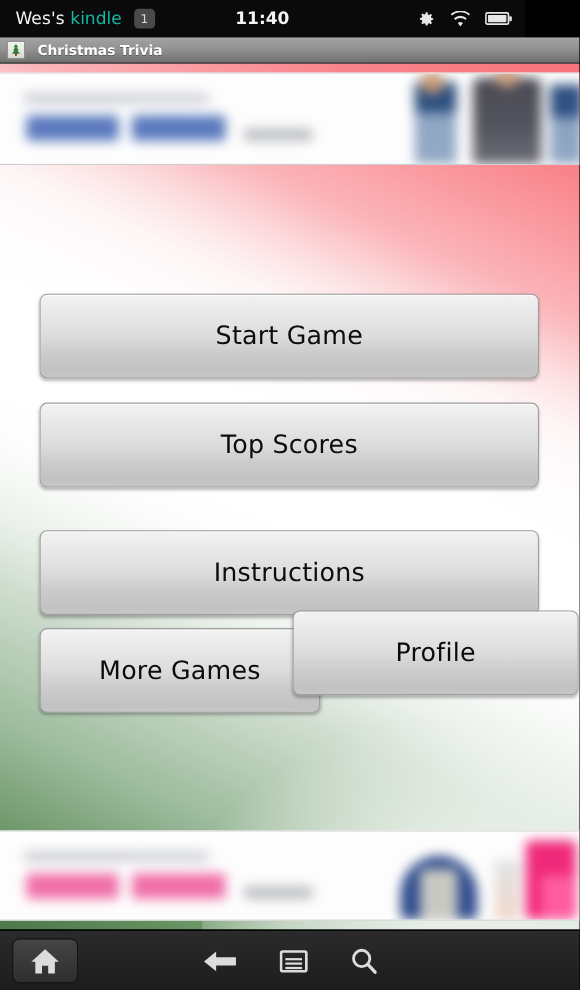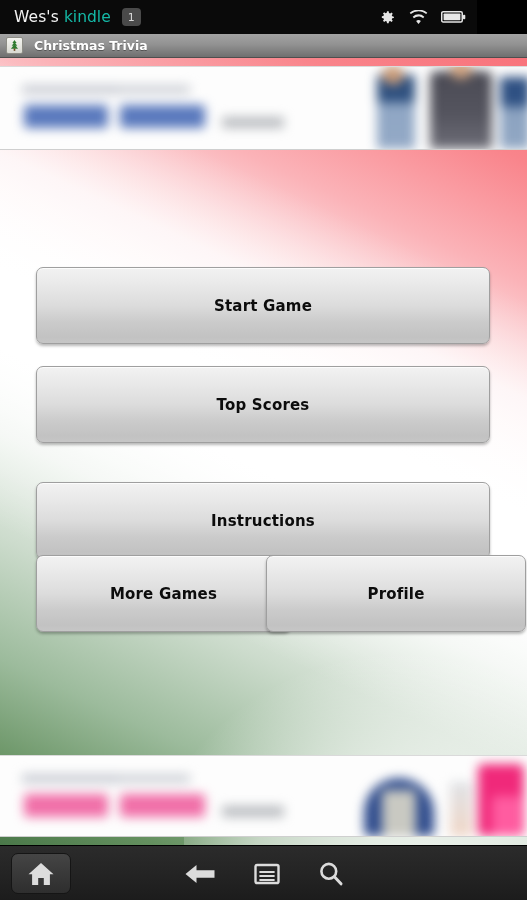--- a/index.html
+++ b/index.html
@@ -239,29 +239,29 @@
       #c2c2c2 92%,
       #c6c6c6 100%);
     border: 1px solid #9f9f9f;
     border-radius: 7px;
     box-sizing: border-box;
     box-shadow: 0 2px 3px rgba(0,0,0,.28), inset 0 1px 0 rgba(255,255,255,.75);
     display: flex;
     align-items: center;
     justify-content: center;
     color: #0c0c0c;
-    font-size: 15px;
-    font-weight: bold;
+    font-size: 23px;
+    font-weight: normal;
     letter-spacing: .2px;
     cursor: pointer;
   }
   #btn-start      { left: 36px;  top: 209px; width: 454px; height: 77px; }
   #btn-topscores  { left: 36px;  top: 308px; width: 454px; height: 77px; }
   #btn-instruct   { left: 36px;  top: 424px; width: 454px; height: 77px; }
-  #btn-moregames  { left: 36px;  top: 497px; width: 255px; height: 77px; }
+  #btn-moregames  { left: 36px;  top: 513px; width: 255px; height: 77px; }
   #btn-profile    { left: 266px; top: 497px; width: 260px; height: 77px; }
 
   
   #nav-bar {
     position: absolute;
     left: 0; bottom: 0;
     width: 527px; height: 55px;
     background: linear-gradient(to bottom, #2b2b2b 0%, #242424 50%, #1c1c1c 100%);
     border-top: 1px solid #000;
     box-sizing: border-box;
@@ -297,20 +297,21 @@
 
 <div id="device">
 
   <div id="status-bar">
     <div id="status-left">
       <span class="status-device-name">Wes's</span>
       <span class="status-brand">kindle</span>
       <span id="notif-badge">1</span>
     </div>
 
+    <div id="status-clock">11:40</div>
 
     <div id="status-right">
       <span class="nav-ico">
         <svg width="17" height="17" viewBox="0 0 24 24">
           <path fill="#e6e6e6" d="M12 8.6a3.4 3.4 0 1 0 0 6.8 3.4 3.4 0 0 0 0-6.8zm0 5.2a1.8 1.8 0 1 1 0-3.6 1.8 1.8 0 0 1 0 3.6z"></path>
           <path fill="#e6e6e6" d="M21 13.2v-2.4l-2.3-.4a7 7 0 0 0-.7-1.7l1.4-1.9-1.7-1.7-1.9 1.4a7 7 0 0 0-1.7-.7L13.7 3h-2.4l-.4 2.3a7 7 0 0 0-1.7.7L7.3 4.6 5.6 6.3l1.4 1.9a7 7 0 0 0-.7 1.7l-2.3.4v2.4l2.3.4c.16.6.4 1.17.7 1.7l-1.4 1.9 1.7 1.7 1.9-1.4c.53.3 1.1.54 1.7.7l.4 2.3h2.4l.4-2.3a7 7 0 0 0 1.7-.7l1.9 1.4 1.7-1.7-1.4-1.9c.3-.53.54-1.1.7-1.7l2.3-.4z"></path>
         </svg>
       </span>
       <span class="nav-ico">
         <svg width="19" height="15" viewBox="0 0 24 18">

